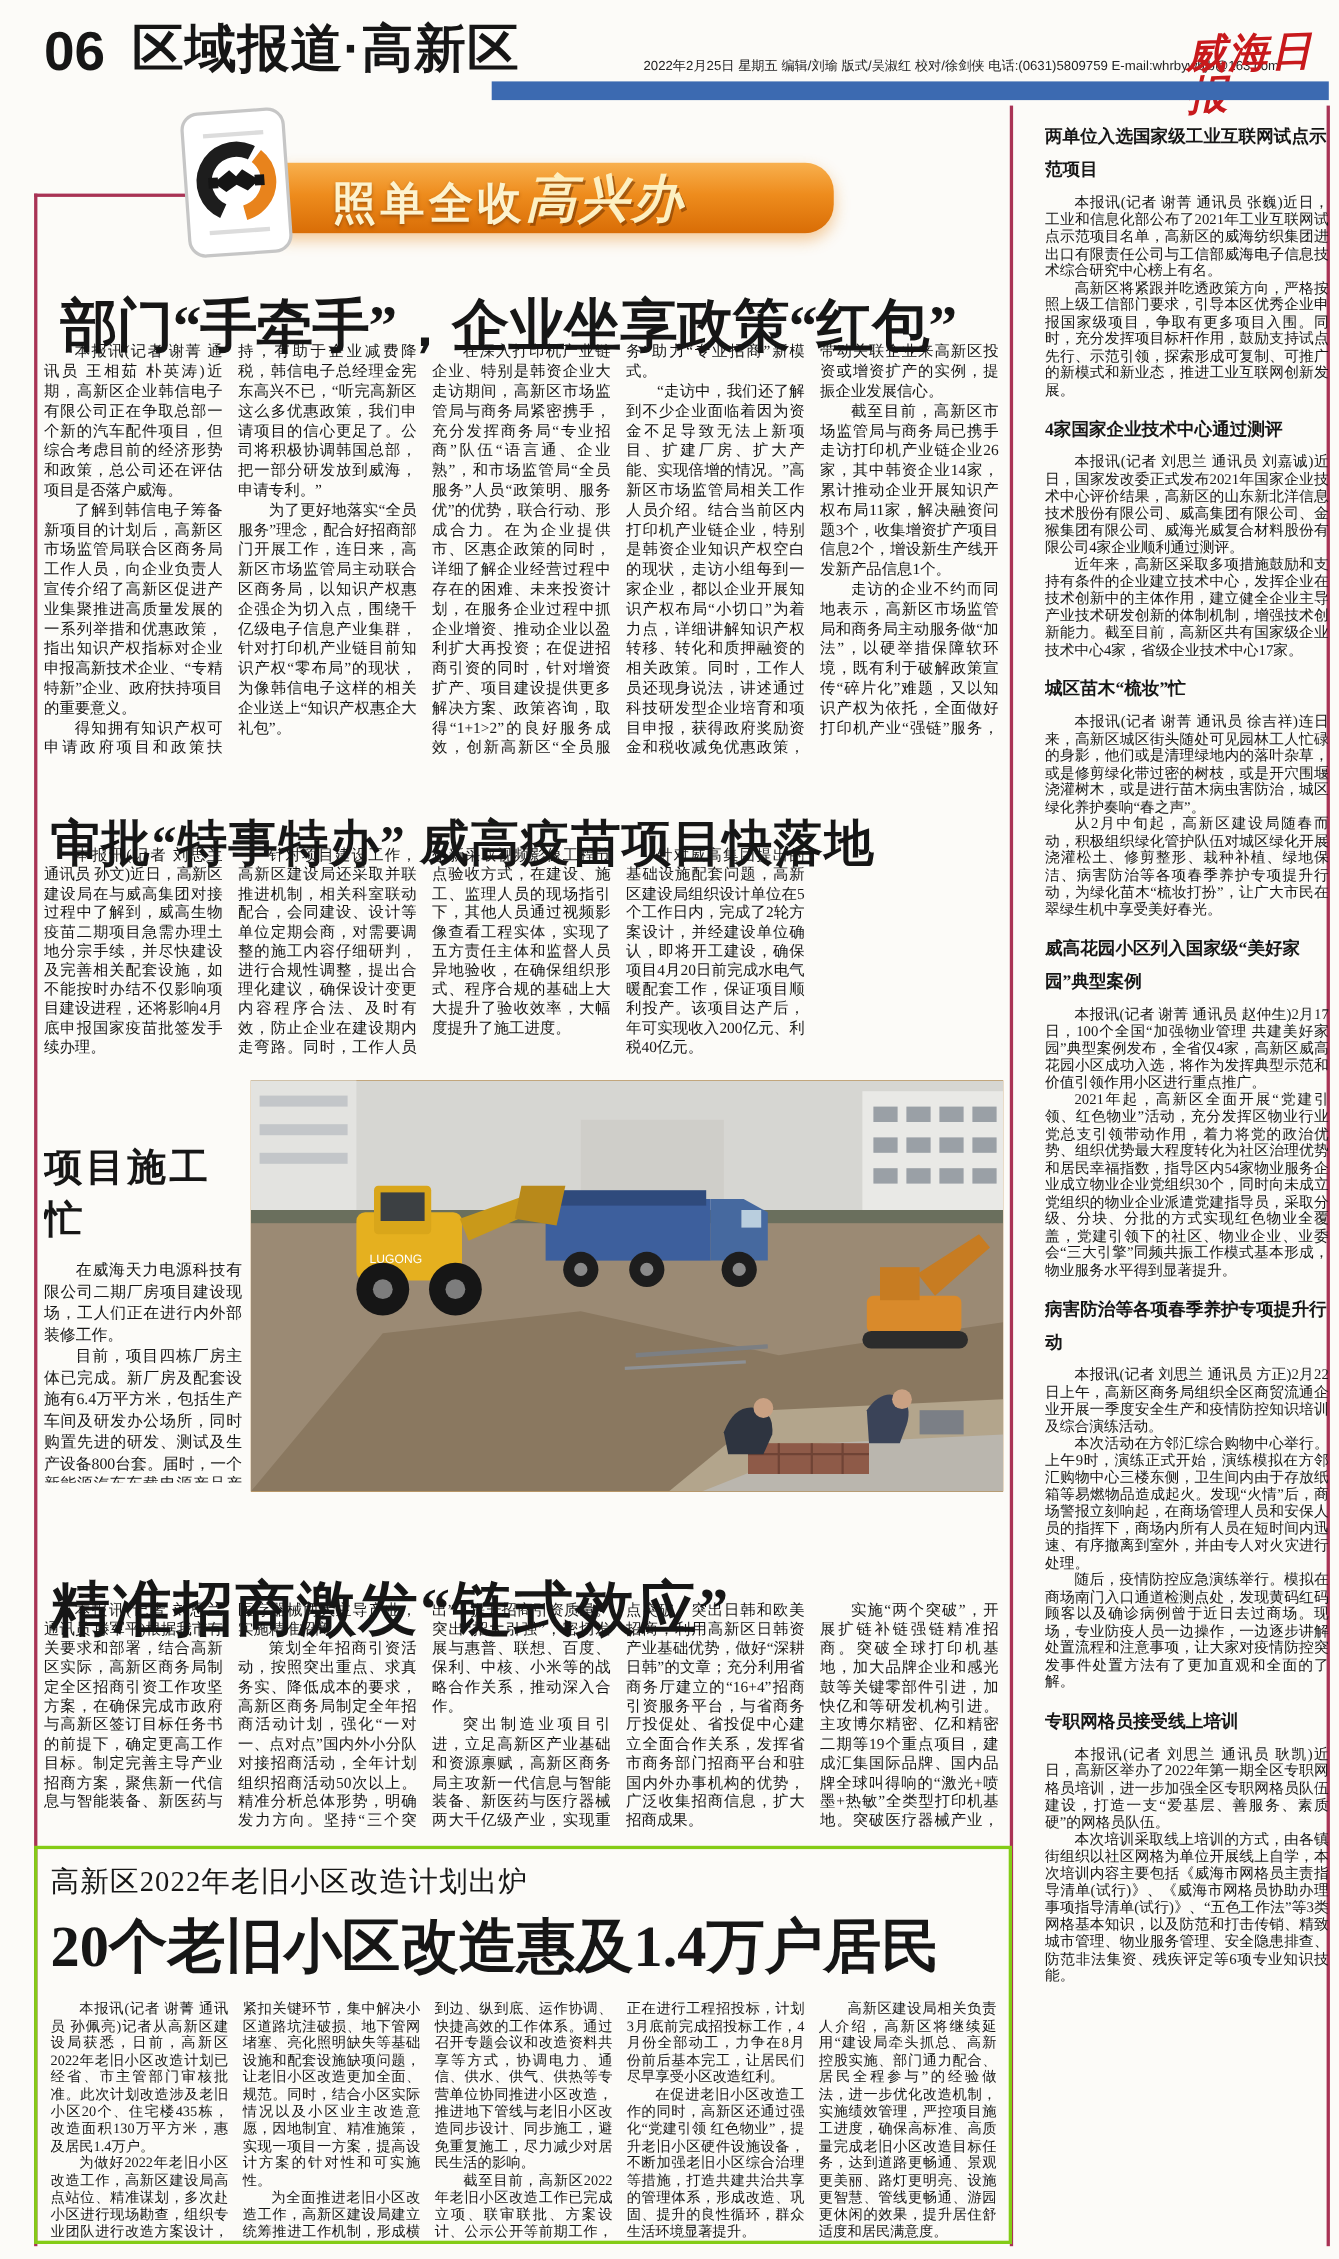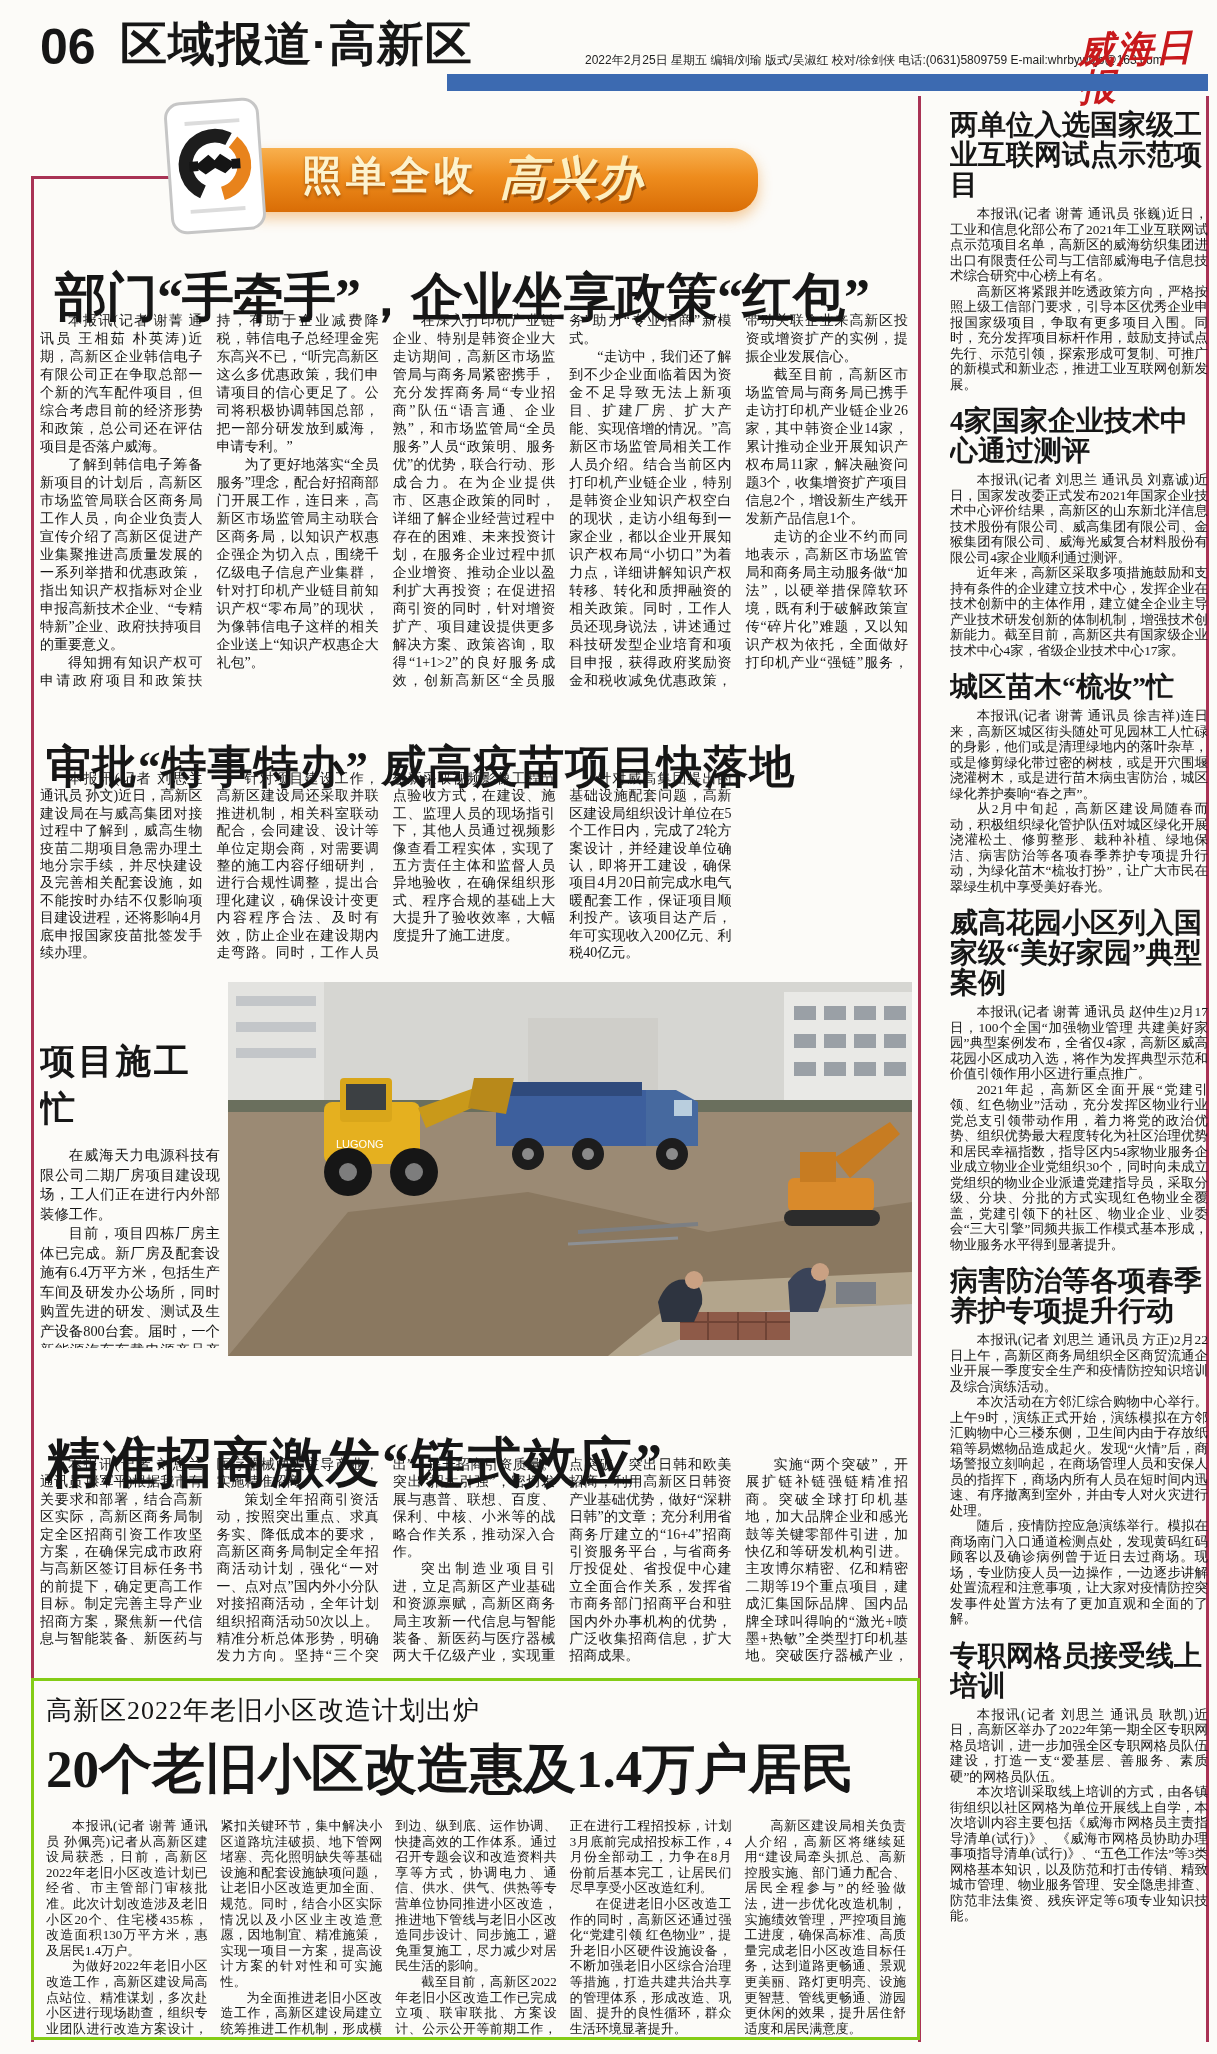--- a/index.html
+++ b/index.html
@@ -15,21 +15,21 @@
             font-size:12px;color:#222;white-space:nowrap;}
   .masthead{left:1078px;top:30px;width:132px;color:#c8191c;font-weight:900;font-style:italic;
             font-size:37px;line-height:1;transform:rotate(-2deg);letter-spacing:2px;}
   .blue-bar{left:447px;top:74px;width:761px;height:17px;background:#3c6ab1;}
   
   .vline{width:3px;background:#a93355;}
   .hline{height:3px;background:#a93355;}
   
   .banner-bar{left:250px;top:148px;width:456px;height:64px;
       background:linear-gradient(180deg,#f8b04e 0%,#ee8c1d 45%,#d96d06 100%);
-      border-radius:10px 26px 26px 10px;display:flex;align-items:flex-start;gap:22px;
+      border-radius:10px 26px 26px 10px;display:flex;align-items:flex-end;
       padding-left:52px;box-shadow:0 6px 14px rgba(233,140,30,.45);}
   .banner-main{font-size:40px;font-weight:900;color:#fdf3cf;letter-spacing:4px;
       text-shadow:0 2px 3px rgba(110,50,0,.55);}
   .banner-accent{font-size:46px;font-weight:900;font-style:italic;color:#fdf0c2;
       letter-spacing:2px;text-shadow:2px 3px 0 rgba(120,55,0,.6);}
   .banner-icon{left:166px;top:98px;width:98px;height:136px;transform:rotate(-4deg);}
   
   .h1-main{left:26px;top:234px;width:872px;text-align:center;font-size:52px;font-weight:700;
       line-height:1.1;letter-spacing:-1px;white-space:nowrap;}
   .h2-vaccine{left:46px;top:700px;font-size:45px;font-weight:900;letter-spacing:1px;white-space:nowrap;}
@@ -49,21 +49,21 @@
   .reno-box{left:31px;top:1678px;width:889px;height:362px;border:3px solid #84cc16;
       box-sizing:border-box;padding:10px 12px 8px;}
   .reno-kicker{font-size:26px;letter-spacing:1px;margin:2px 0 6px;font-weight:400;}
   .reno-headline{font-size:53px;font-weight:900;letter-spacing:0;margin:0 0 12px;white-space:nowrap;}
   .body-reno{column-count:5;column-gap:13px;column-fill:auto;width:860px;height:224px;
       font-size:13px;line-height:15.6px;text-align:justify;overflow:hidden;}
   .body-reno p{margin:0;text-indent:2em;}
   
   .sidebar{left:950px;top:96px;width:258px;height:1950px;overflow:hidden;}
   .side-art{margin-bottom:13px;}
-  .side-title{font-size:28px;font-weight:900;line-height:30px;margin:14px 0 6px;letter-spacing:0;}
+  .side-title{font-size:16px;font-weight:900;line-height:30px;margin:14px 0 6px;letter-spacing:0;}
   .side-art p{margin:0;text-indent:2em;font-size:13.4px;line-height:15.5px;text-align:justify;}
 </style>
 </head>
 <body>
 
 <div class="abs page-num">06</div>
 <div class="abs section-title">区域报道·高新区</div>
 <div class="abs header-info">2022年2月25日  星期五  编辑/刘瑜  版式/吴淑红  校对/徐剑侠  电话:(0631)5809759  E-mail:whrbywbjb@163.com</div>
 <div class="abs masthead">威海日报</div>
 <div class="abs blue-bar"></div>

